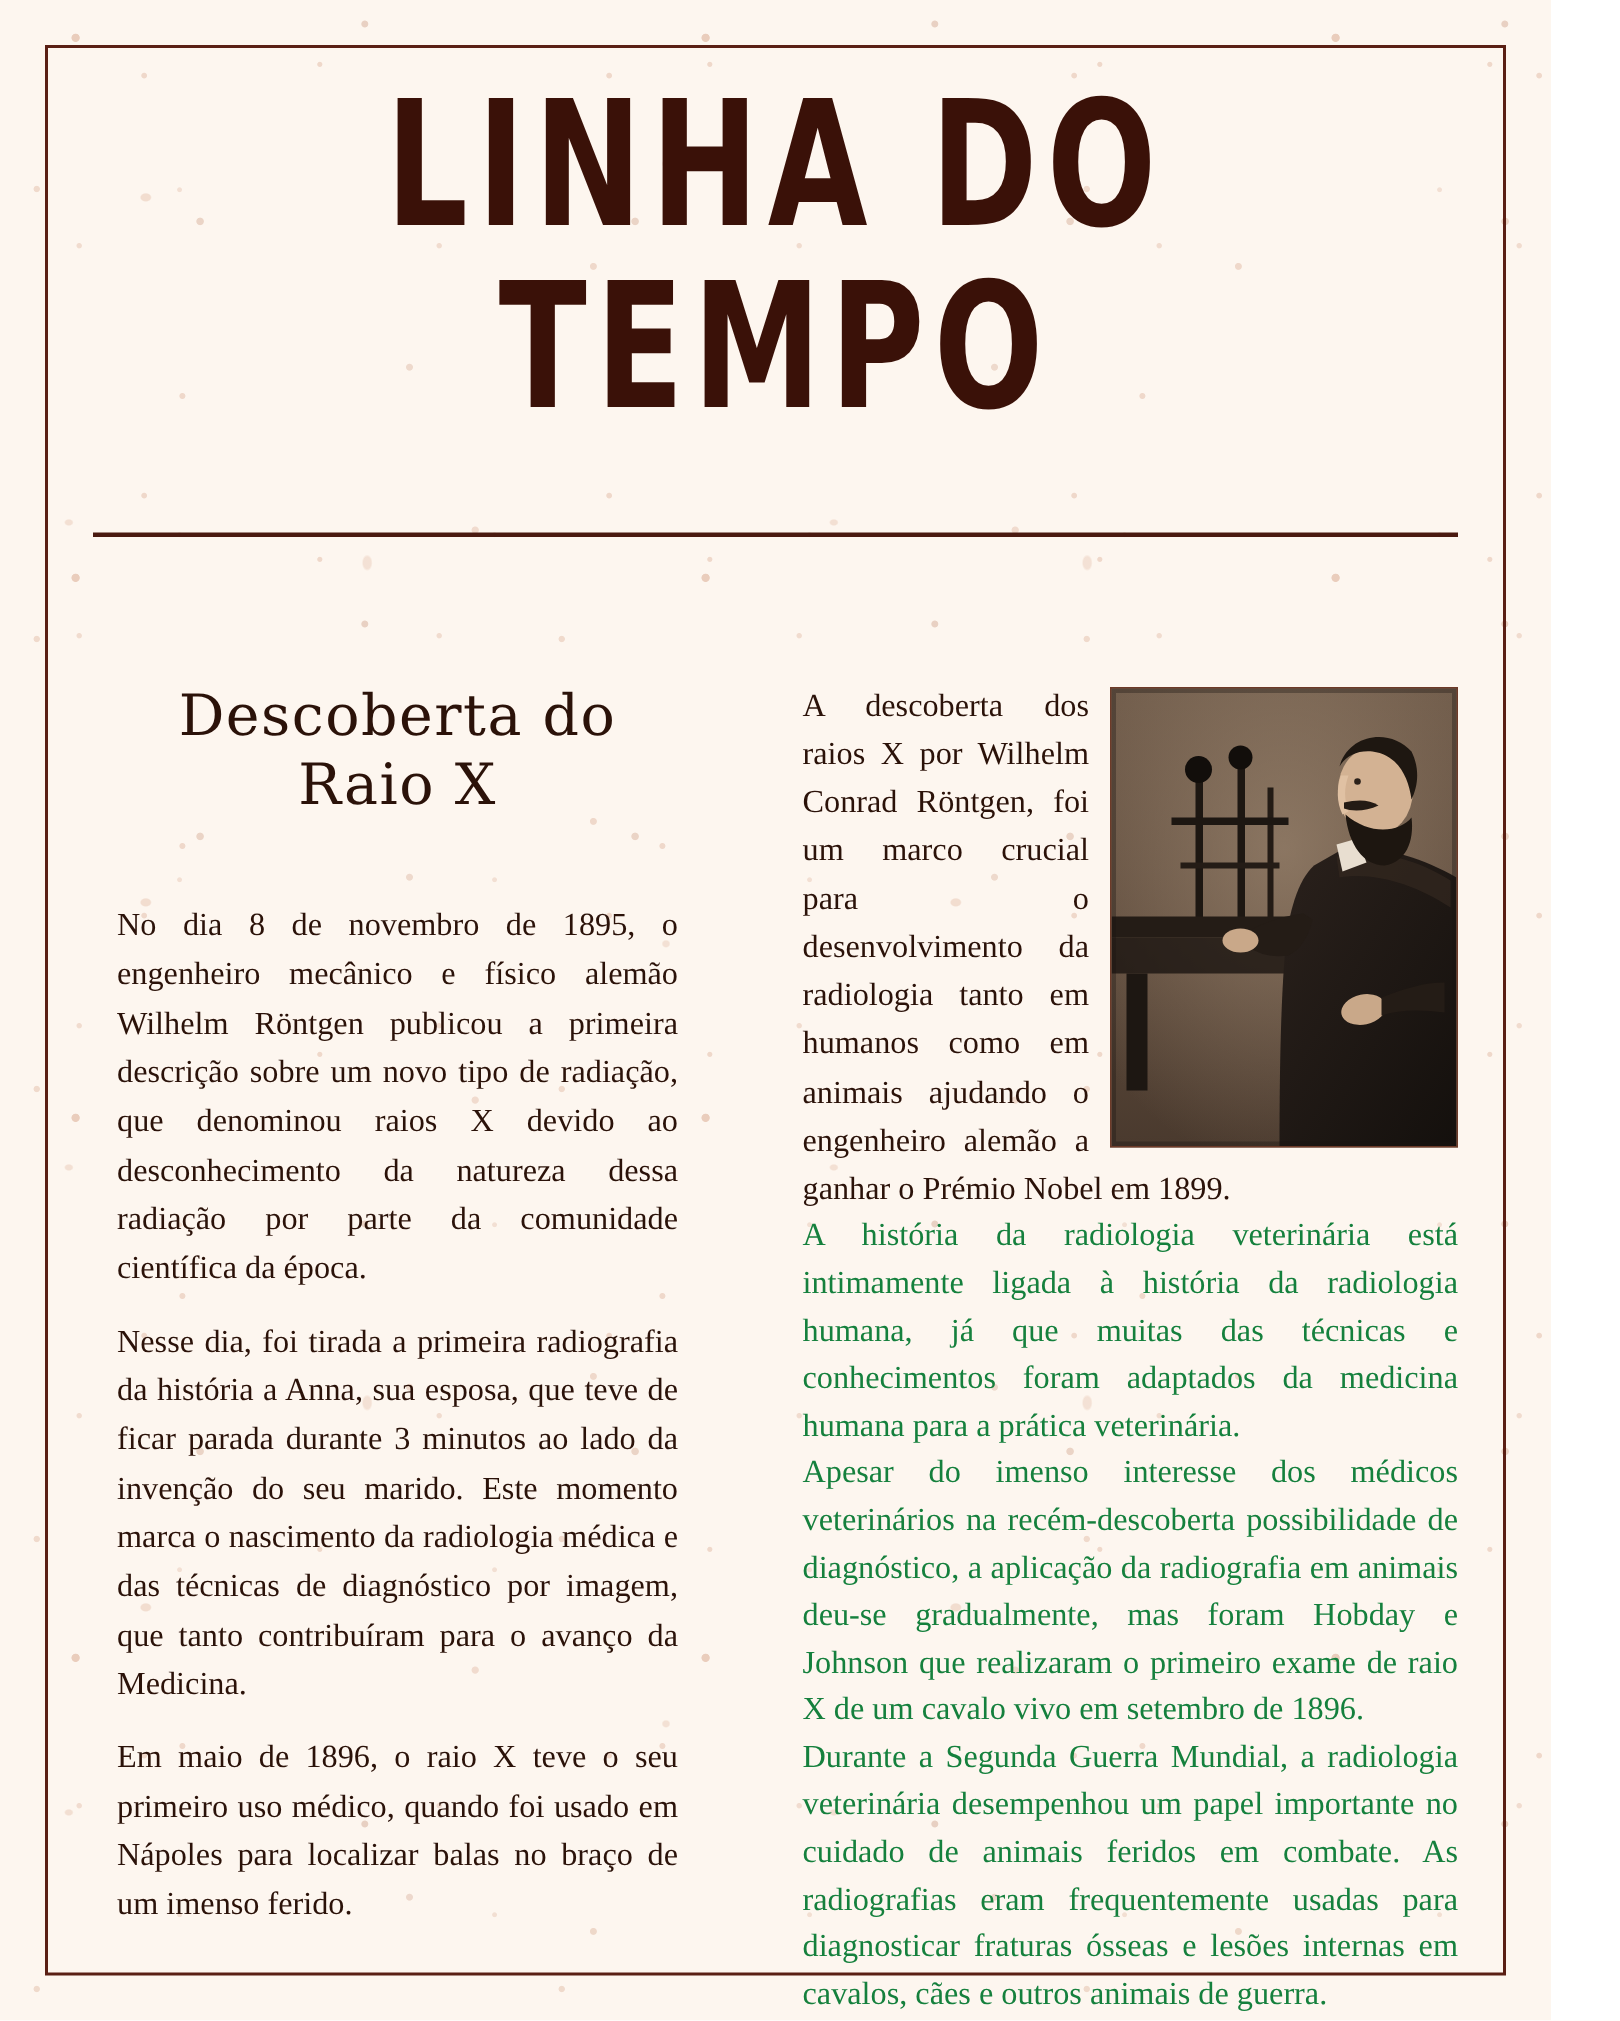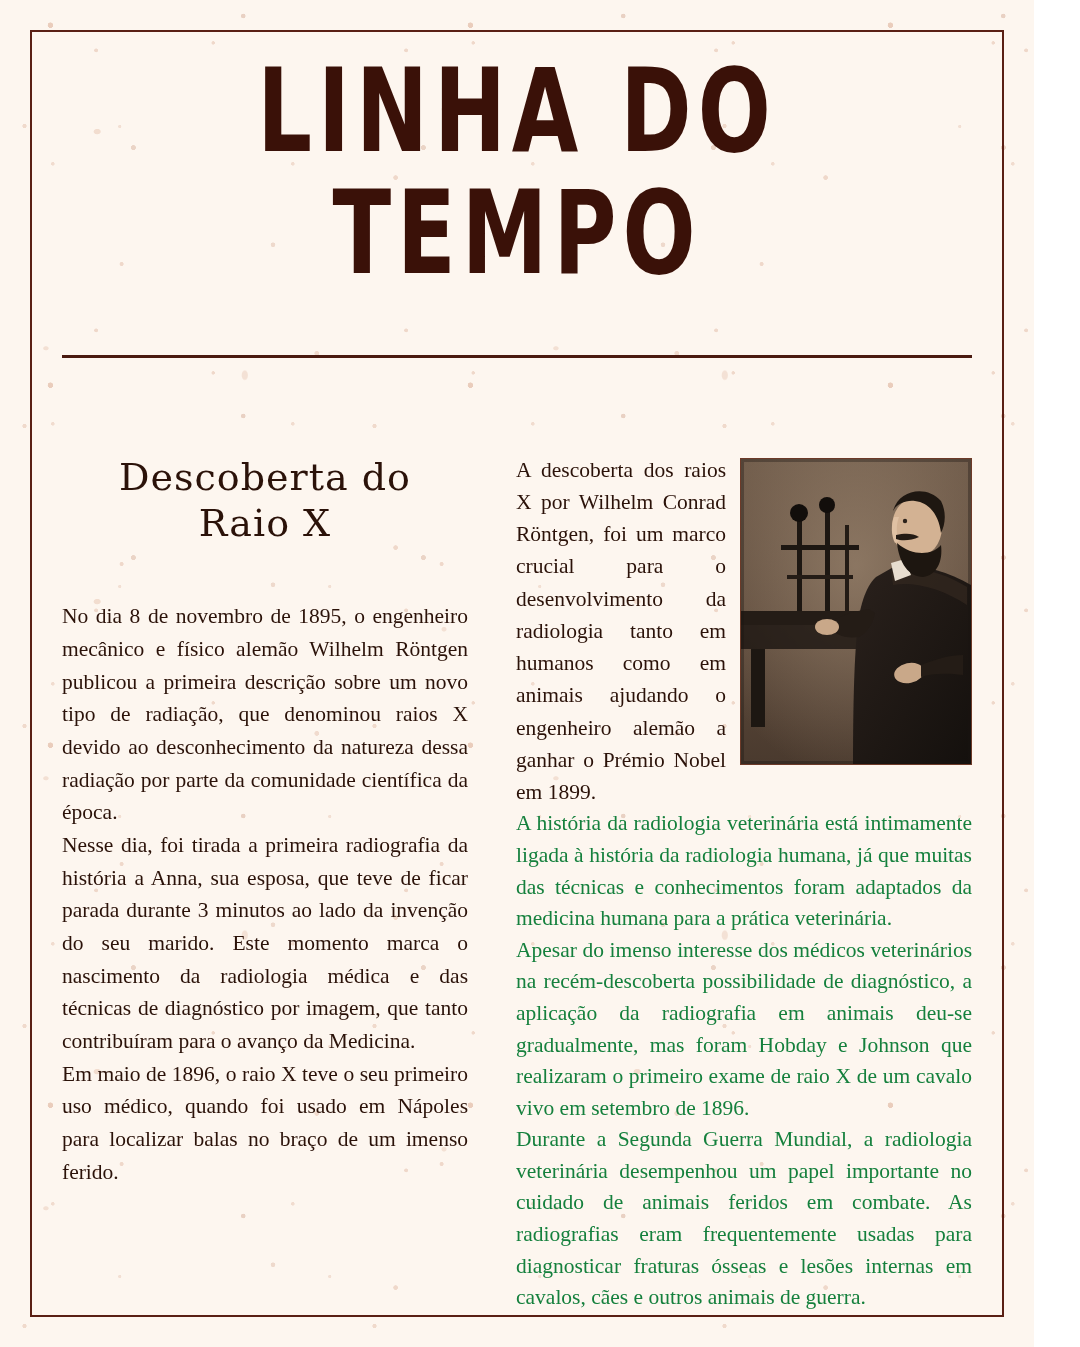--- a/index.html
+++ b/index.html
@@ -95,21 +95,21 @@
   .title .l2 { display: block; }
   .title-rule {
     margin-top: 124px;
     border-top: 3px solid #4a1a10;
   }
 
   
   .columns {
     display: flex;
     margin-top: 96px;
-    gap: 48px;
+    gap: 67px;
   }
   .col-left  { width: 406px; flex: none; }
   .col-right { flex: 1; }
 
   .headline {
     font-family: "DejaVu Serif", serif;
     font-size: 38px;
     line-height: 1.22;
     color: #2b1209;
     text-align: center;
@@ -118,21 +118,21 @@
     font-weight: normal;
     margin: 0 0 54px 0;
   }
 
   .body-text {
     font-size: 21.5px;
     line-height: 1.52;
     text-align: justify;
     color: #2b1209;
   }
-  .body-text p { margin: 0; }
+  .body-text p { margin: 16px; }
 
   
   .figure {
     float: right;
     width: 230px;
     height: 305px;
     margin: 4px 0 6px 14px;
     overflow: hidden;
     border: 1px solid #6d3a28;
     background: #6b584a;

